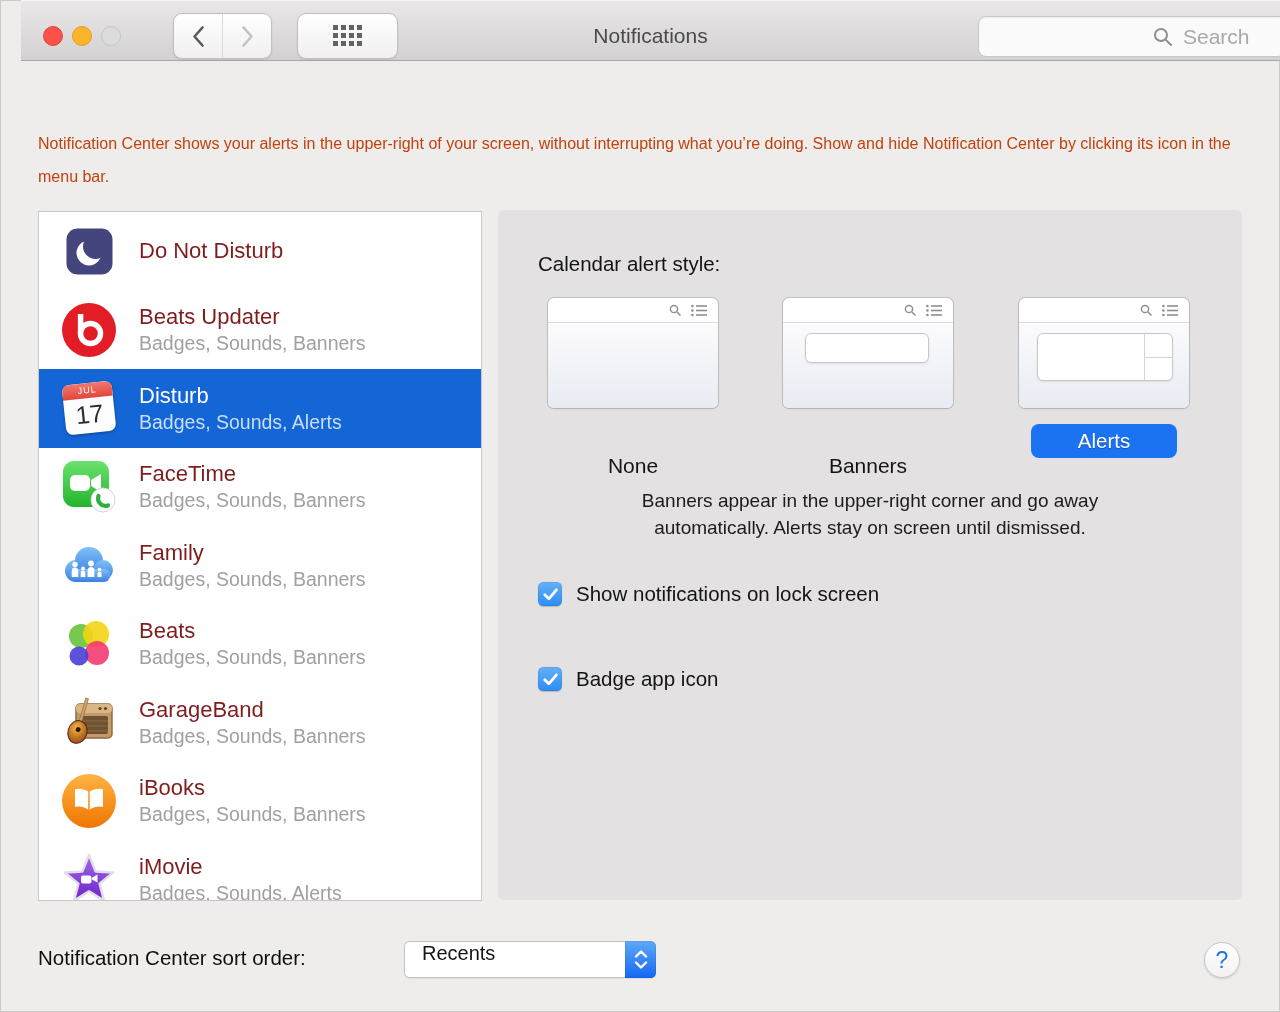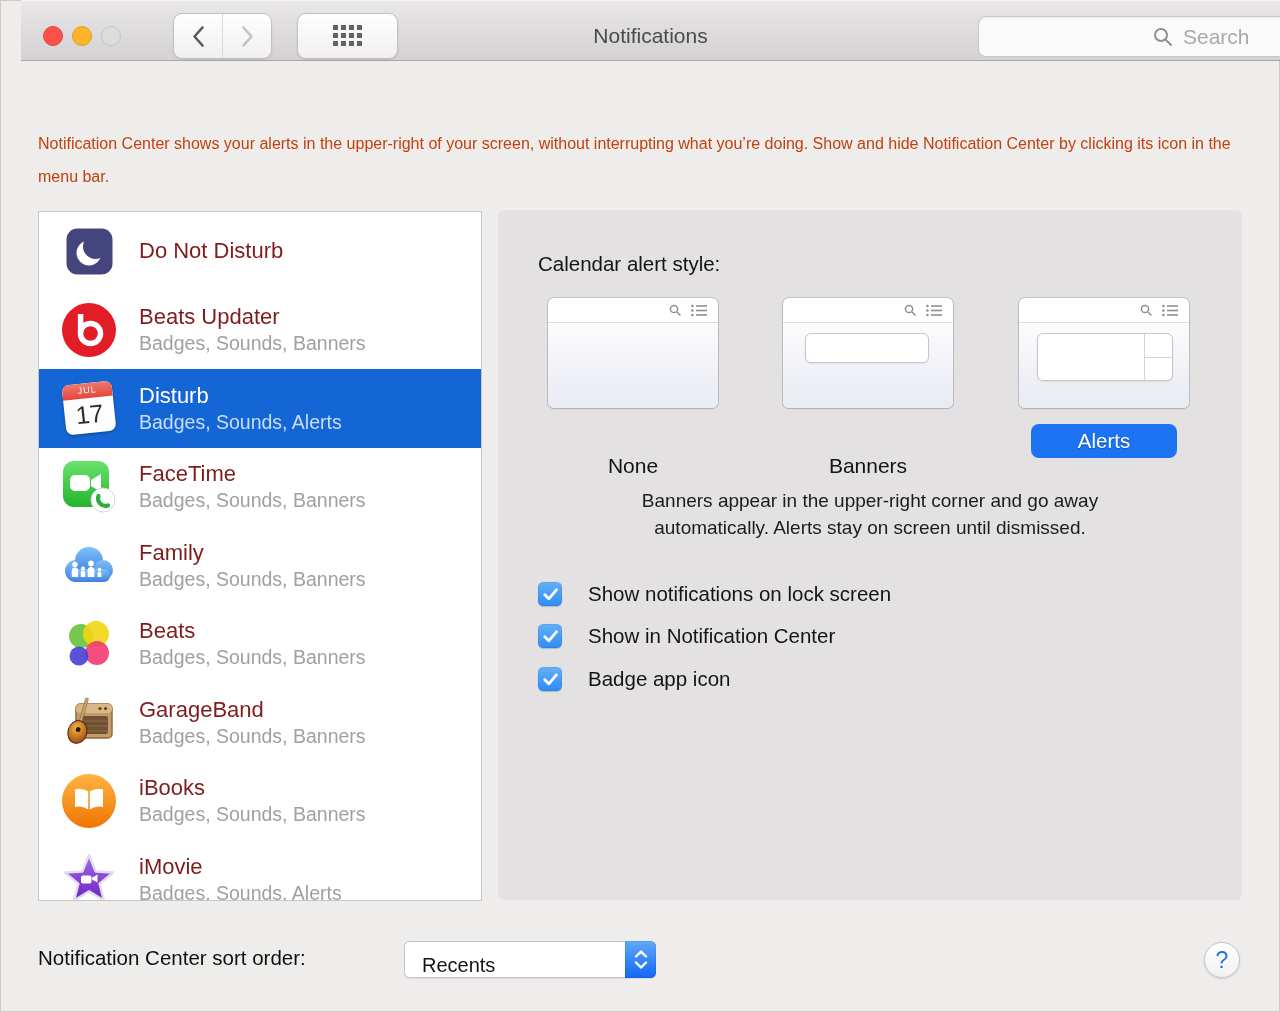--- a/index.html
+++ b/index.html
@@ -68,31 +68,31 @@
   .alert-box{position:absolute;left:18px;top:9px;width:136px;height:48px;background:#fff;
     border:1px solid #c7c7c7;border-radius:6px;box-shadow:0 1px 2px rgba(0,0,0,.08);}
   .alert-btncol{position:absolute;right:0;top:0;bottom:0;width:28px;border-left:1px solid #d4d4d4;}
   .alert-btncol::after{content:"";position:absolute;left:0;right:0;top:50%;border-top:1px solid #d4d4d4;}
   .style-label{position:absolute;top:220px;width:170px;text-align:center;font-size:21px;color:#141414;margin-top:24px;}
   .style-label.l-none{left:50px}.style-label.l-banners{left:285px}
   .alerts-pill{position:absolute;left:533px;top:214px;width:146px;height:34px;background:#1b73f1;border-radius:8px;
     color:#fff;font-size:20.5px;display:flex;align-items:center;justify-content:center;
     text-shadow:0 1px 1px rgba(0,0,0,.25);}
   .panel-desc{position:absolute;left:0;right:0;top:277px;text-align:center;font-size:19px;line-height:27px;color:#1c1c1c;}
-  .chk-row{position:absolute;left:40px;display:flex;align-items:center;gap:26px;}
+  .chk-row{position:absolute;left:40px;display:flex;align-items:center;gap:14px;}
   .chk-row.r0{top:372px}.chk-row.r1{top:414px}.chk-row.r2{top:457px}.chk-row.r3{top:499px}
   .chk-box{width:24px;height:24px;border-radius:5.5px;background:linear-gradient(#64b0f8,#2d8cf5);
     box-shadow:inset 0 0 0 0.5px rgba(0,0,0,.10),0 0.5px 1px rgba(0,0,0,.18);
     display:flex;align-items:center;justify-content:center;}
   .chk-label{font-size:20.5px;color:#141414;}
   
   .sort-label{position:absolute;left:38px;top:946px;font-size:20.5px;color:#0f0f0f;}
   .sort-select{position:absolute;left:404px;top:941px;width:252px;height:37px;background:#fff;
     border:1px solid #c3c1c1;border-radius:5.5px;box-shadow:0 1px 1px rgba(0,0,0,.07);
-    display:flex;align-items:flex-end;}
+    display:flex;align-items:flex-start;}
   .sort-value{margin-left:17px;font-size:20px;color:#141414;}
   .sort-stepper{position:absolute;right:-1px;top:-1px;bottom:-1px;width:31px;border-radius:0 5.5px 5.5px 0;
     background:linear-gradient(#5fa9f8,#1467f3);display:flex;flex-direction:column;align-items:center;
     justify-content:center;gap:3px;box-shadow:inset 0 0 0 0.5px rgba(0,0,0,.12);}
   .help-btn{position:absolute;left:1204px;top:942px;width:36px;height:36px;border-radius:50%;
     background:linear-gradient(#ffffff,#f3f1f1);border:1px solid #c6c4c4;box-shadow:0 1px 2px rgba(0,0,0,.14);
     display:flex;align-items:center;justify-content:center;font-size:23px;color:#2273e3;}
 </style>
 </head>
 <body>
@@ -418,28 +418,20 @@
     </div>
 
     <div class="chk-row r0">
       <div class="chk-box">
         <svg width="15" height="13" viewBox="0 0 15 13">
             <polyline points="1.8,6.8 5.8,10.8 13.4,1.8" stroke="#fff" stroke-width="2.8" fill="none" stroke-linecap="round" stroke-linejoin="round"></polyline>
           </svg>
       </div>
       <div class="chk-label">Show notifications on lock screen</div>
     </div>
-    <div class="chk-row r1">
-      <div class="chk-box">
-        <svg width="15" height="13" viewBox="0 0 15 13">
-            <polyline points="1.8,6.8 5.8,10.8 13.4,1.8" stroke="#fff" stroke-width="2.8" fill="none" stroke-linecap="round" stroke-linejoin="round"></polyline>
-          </svg>
-      </div>
-      <div class="chk-label">Show in Notification Center</div>
-    </div>
     <div class="chk-row r2">
       <div class="chk-box">
         <svg width="15" height="13" viewBox="0 0 15 13">
             <polyline points="1.8,6.8 5.8,10.8 13.4,1.8" stroke="#fff" stroke-width="2.8" fill="none" stroke-linecap="round" stroke-linejoin="round"></polyline>
           </svg>
       </div>
       <div class="chk-label">Badge app icon</div>
     </div>
   </div>
 

